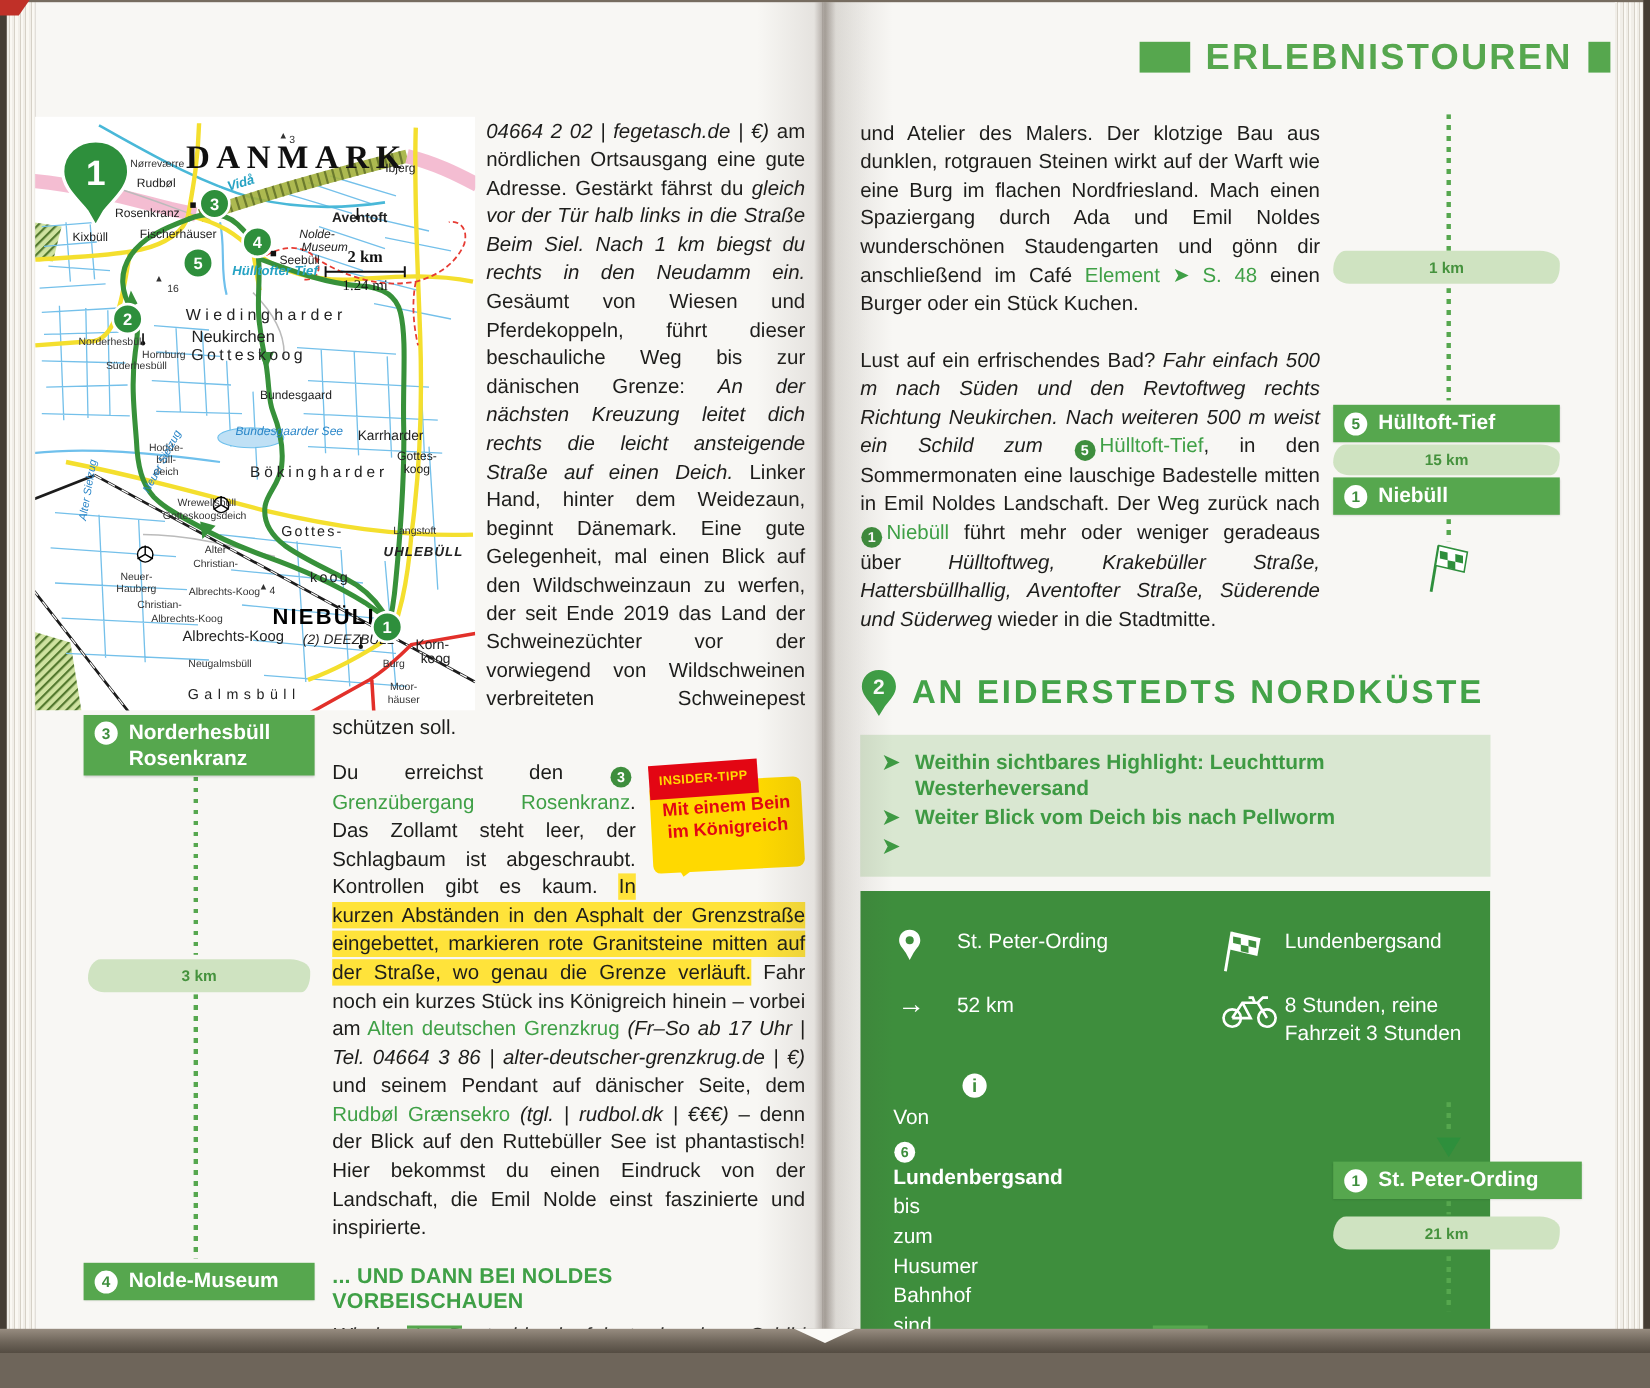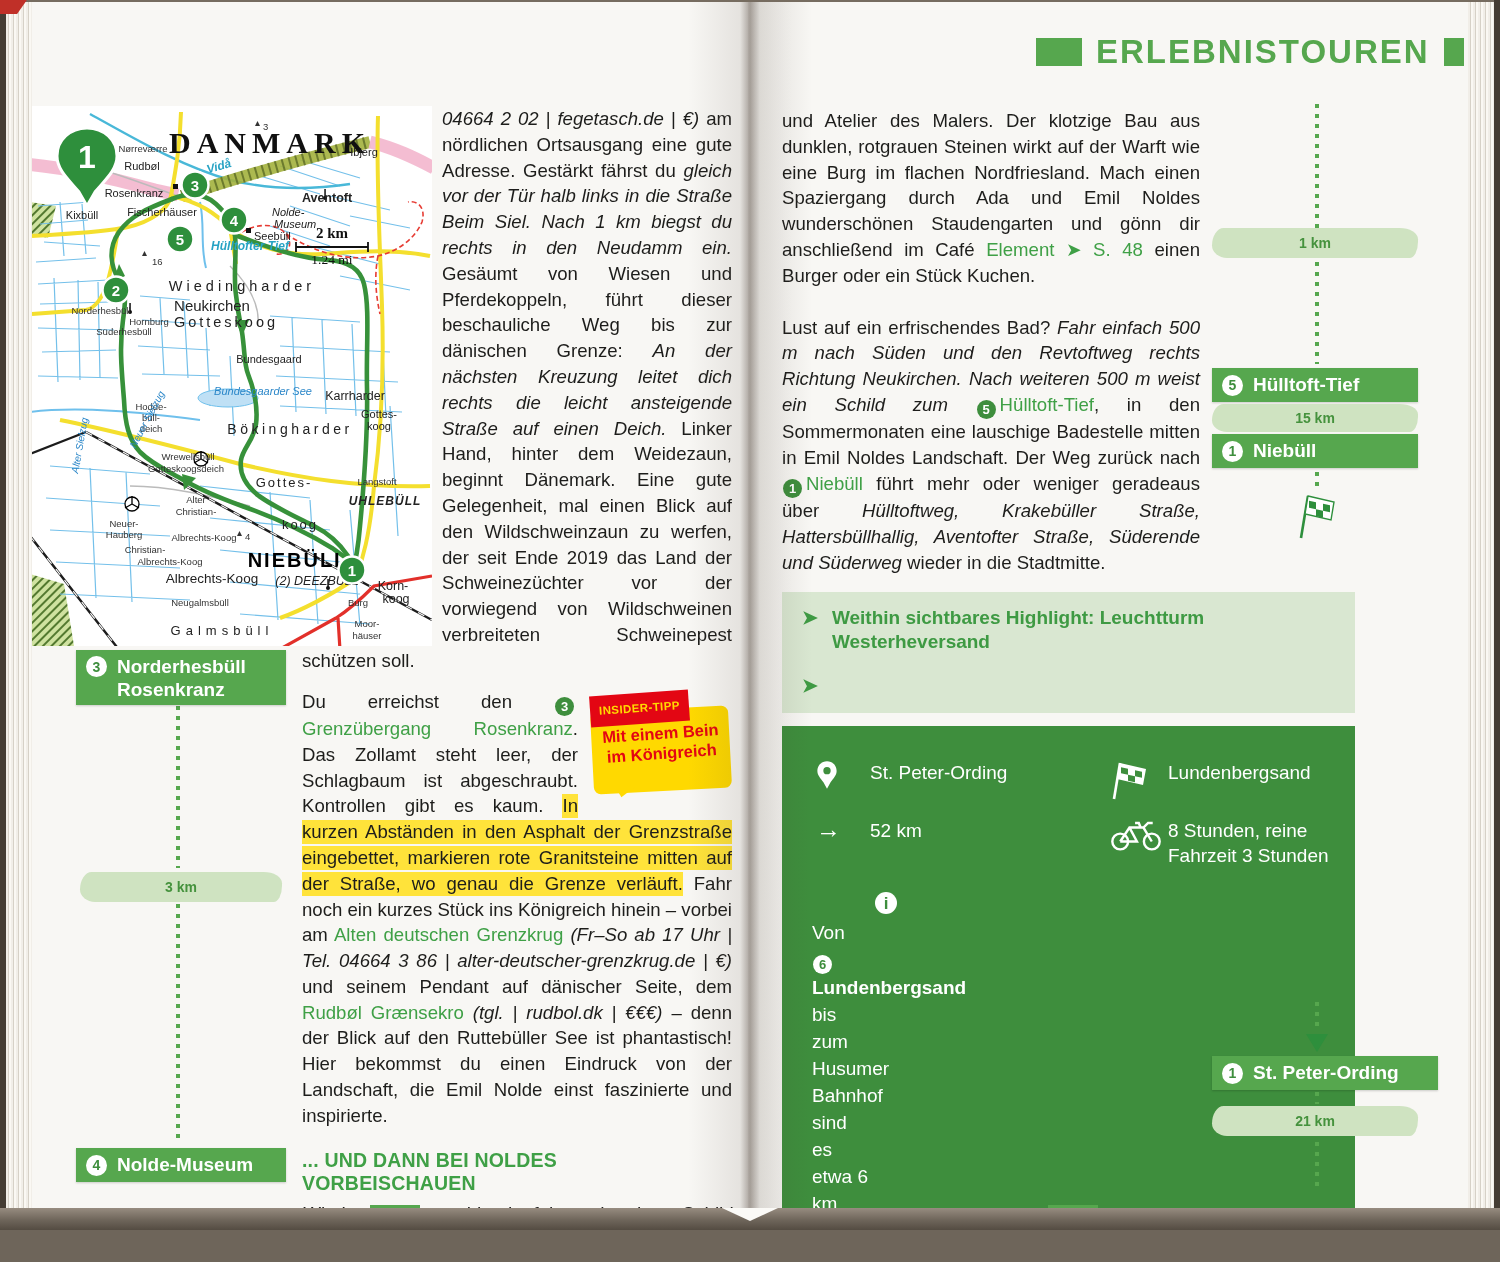--- a/index.html
+++ b/index.html
@@ -69,21 +69,21 @@
     align-items:center;justify-content:center;flex:0 0 auto;}
   .bar.two{align-items:flex-start;padding-top:5px;}
   .bar.two .wnum{margin-top:1px;}
   .bar .lines{line-height:23px;}
   .swash{position:absolute;background:#cfe3c1;color:#45923d;font-weight:bold;font-size:14px;display:flex;align-items:center;
     justify-content:center;border-radius:14px 22px 10px 18px / 70% 45% 65% 50%;}
   
   .tour2{width:573px;}
   .tour-head{display:flex;align-items:center;gap:13px;margin-top:32px;}
   .tour-title{color:#43a348;font-weight:bold;font-size:30px;letter-spacing:2.5px;white-space:nowrap;}
-  .highlights{background:#d9e7d1;margin-top:16px;padding:14px 20px 15px;display:flex;flex-direction:column;gap:20px;}
+  .highlights{background:#d9e7d1;margin-top:16px;padding:14px 20px 15px;display:flex;flex-direction:column;gap:2px;}
   .hl-row{display:flex;gap:14px;color:#3e9a43;font-weight:bold;font-size:19px;line-height:24px;}
   .infobox{background:#3e8e3d;color:#fff;margin-top:13px;padding:34px 24px 46px 30px;font-size:19px;
     clip-path:polygon(0 0,100% 0,100% 93%,96% 97.5%,90% 93.5%,83% 97%,76% 93.5%,69% 97.5%,61% 94%,54% 97.5%,46% 94%,39% 98%,31% 94.5%,24% 97.5%,17% 94%,10% 98%,4% 95%,0 98%);}
   .ib-grid{display:grid;grid-template-columns:58px 236px 62px auto;row-gap:16px;align-items:flex-start;}
   .ib-ic{display:flex;justify-content:flex-start;padding-left:4px;}
   .ib-val{line-height:25px;}
   .ib-extra{display:grid;grid-template-columns:58px auto;margin-top:20px;row-gap:4px;}
   .ib-note{line-height:27px;}
   .arrow-glyph{font-size:25px;font-weight:bold;line-height:22px;}
   
@@ -287,25 +287,36 @@
   <div class="bar" style="left:76px;top:1148px;width:190px;height:34px;">
     <span class="wnum">4</span>
     <span>Nolde-Museum</span>
   </div>
 
   <div class="right-col">
     <p class="body-text" style="margin-bottom:26px;"><span>und Atelier des Malers. Der klotzige Bau aus dunklen, rotgrauen Steinen wirkt auf der Warft wie eine Burg im flachen Nordfriesland. Mach einen Spaziergang durch Ada und Emil Noldes wunderschönen Staudengarten und gönn dir anschließend im Café </span><span class="seg-g">Element ➤ S. 48</span><span> einen Burger oder ein Stück Kuchen.</span></p>
     <p class="body-text"><span>Lust auf ein erfrischendes Bad? </span><span class="seg-i">Fahr einfach 500 m nach Süden und den Revtoftweg rechts Richtung Neukirchen. Nach weiteren 500 m weist ein Schild zum </span><span class="num-c">5</span><span class="seg-g">Hülltoft-Tief</span><span>, in den Sommermonaten eine lauschige Badestelle mitten in Emil Noldes Landschaft. Der Weg zurück nach </span><span class="num-c">1</span><span class="seg-g">Niebüll</span><span> führt mehr oder weniger geradeaus über </span><span class="seg-i">Hülltoftweg, Krakebüller Straße, Hattersbüllhallig, Aventofter Straße, Süderende und Süderweg</span><span> wieder in die Stadtmitte.</span></p>
 
     <div class="tour2">
+      <div class="tour-head">
+        <svg width="34" height="44" viewBox="0 0 34 44">
+          <path d="M17,1 C8,1 1.5,7.5 1.5,16 C1.5,23 6.5,27.5 11.5,34 L17,43 L22.5,34 C27.5,27.5 32.5,23 32.5,16 C32.5,7.5 26,1 17,1 Z" fill="#3fa046"></path>
+          <text x="17" y="23" text-anchor="middle" fill="#fff" font-size="19" font-weight="bold">2</text>
+        </svg>
+        <div class="tour-title">AN EIDERSTEDTS NORDKÜSTE</div>
+      </div>
 
       <div class="highlights">
         <div class="hl-row">
             <span>➤</span>
             <span>Weithin sichtbares Highlight: Leuchtturm Westerheversand</span>
+          </div>
+        <div class="hl-row">
+            <span>➤</span>
+            <span>Weiter Blick vom Deich bis nach Pellworm</span>
           </div>
         <div class="hl-row">
             <span>➤</span>
           </div>
       </div>
 
       <div class="infobox">
         <div class="ib-grid">
           <div class="ib-ic">
             <svg width="22" height="30" viewBox="0 0 24 32">

